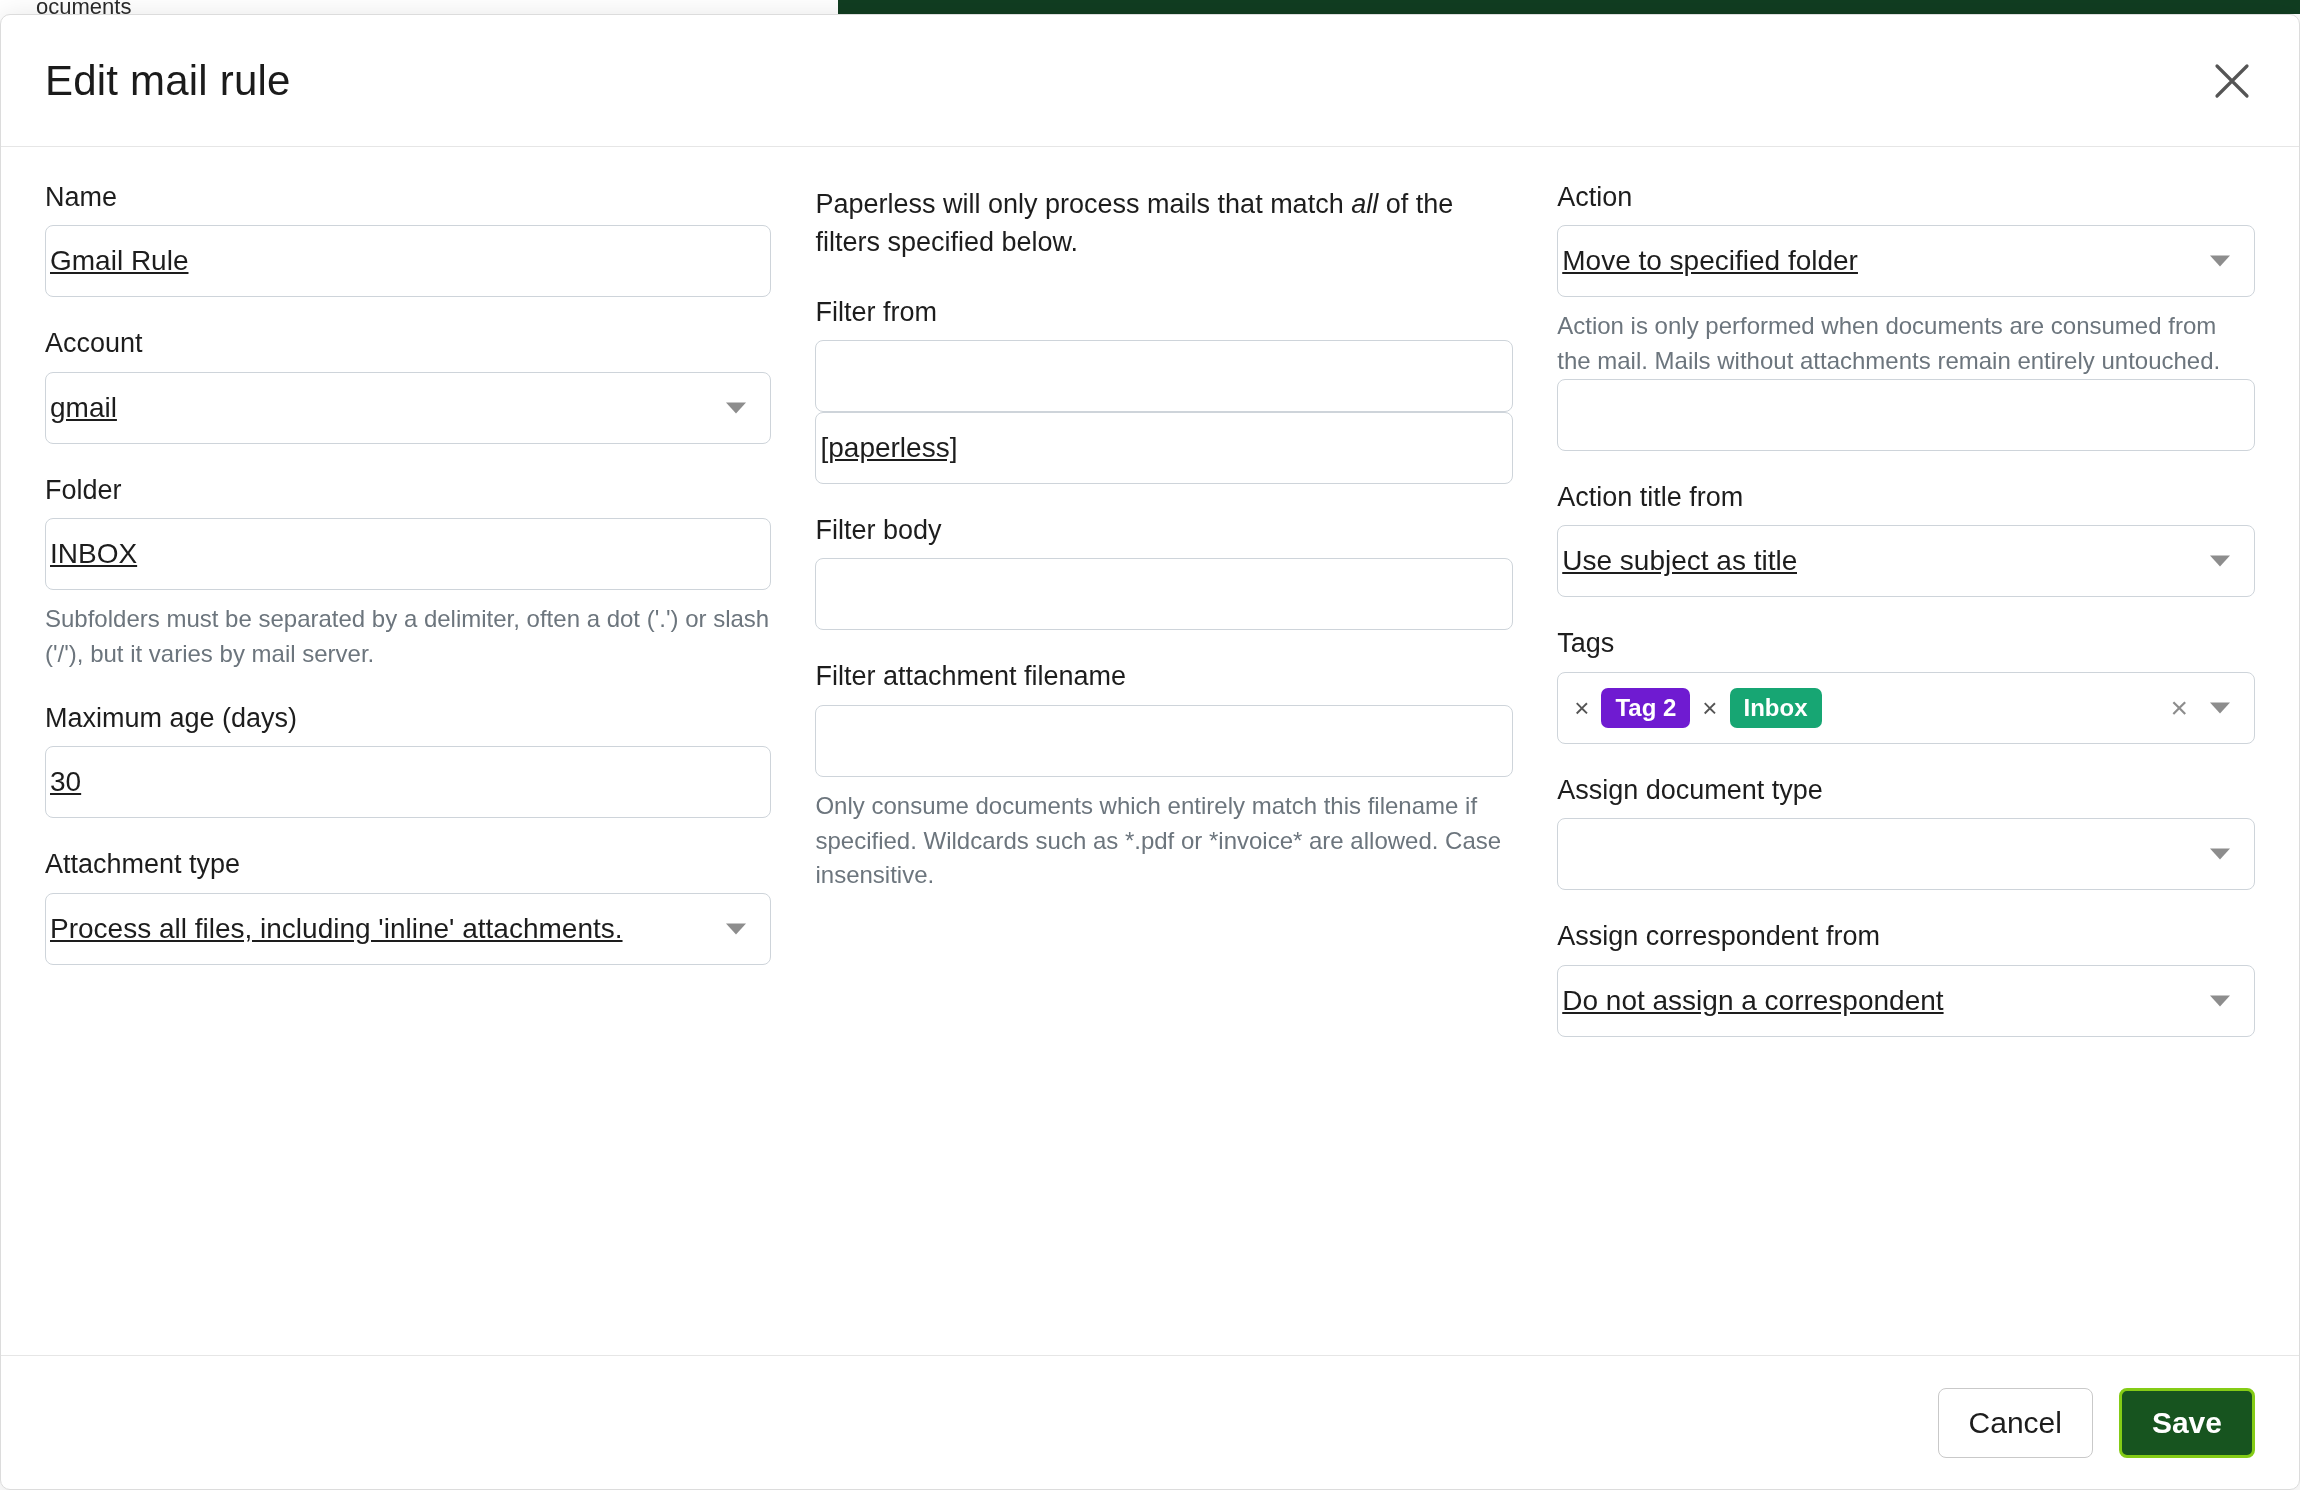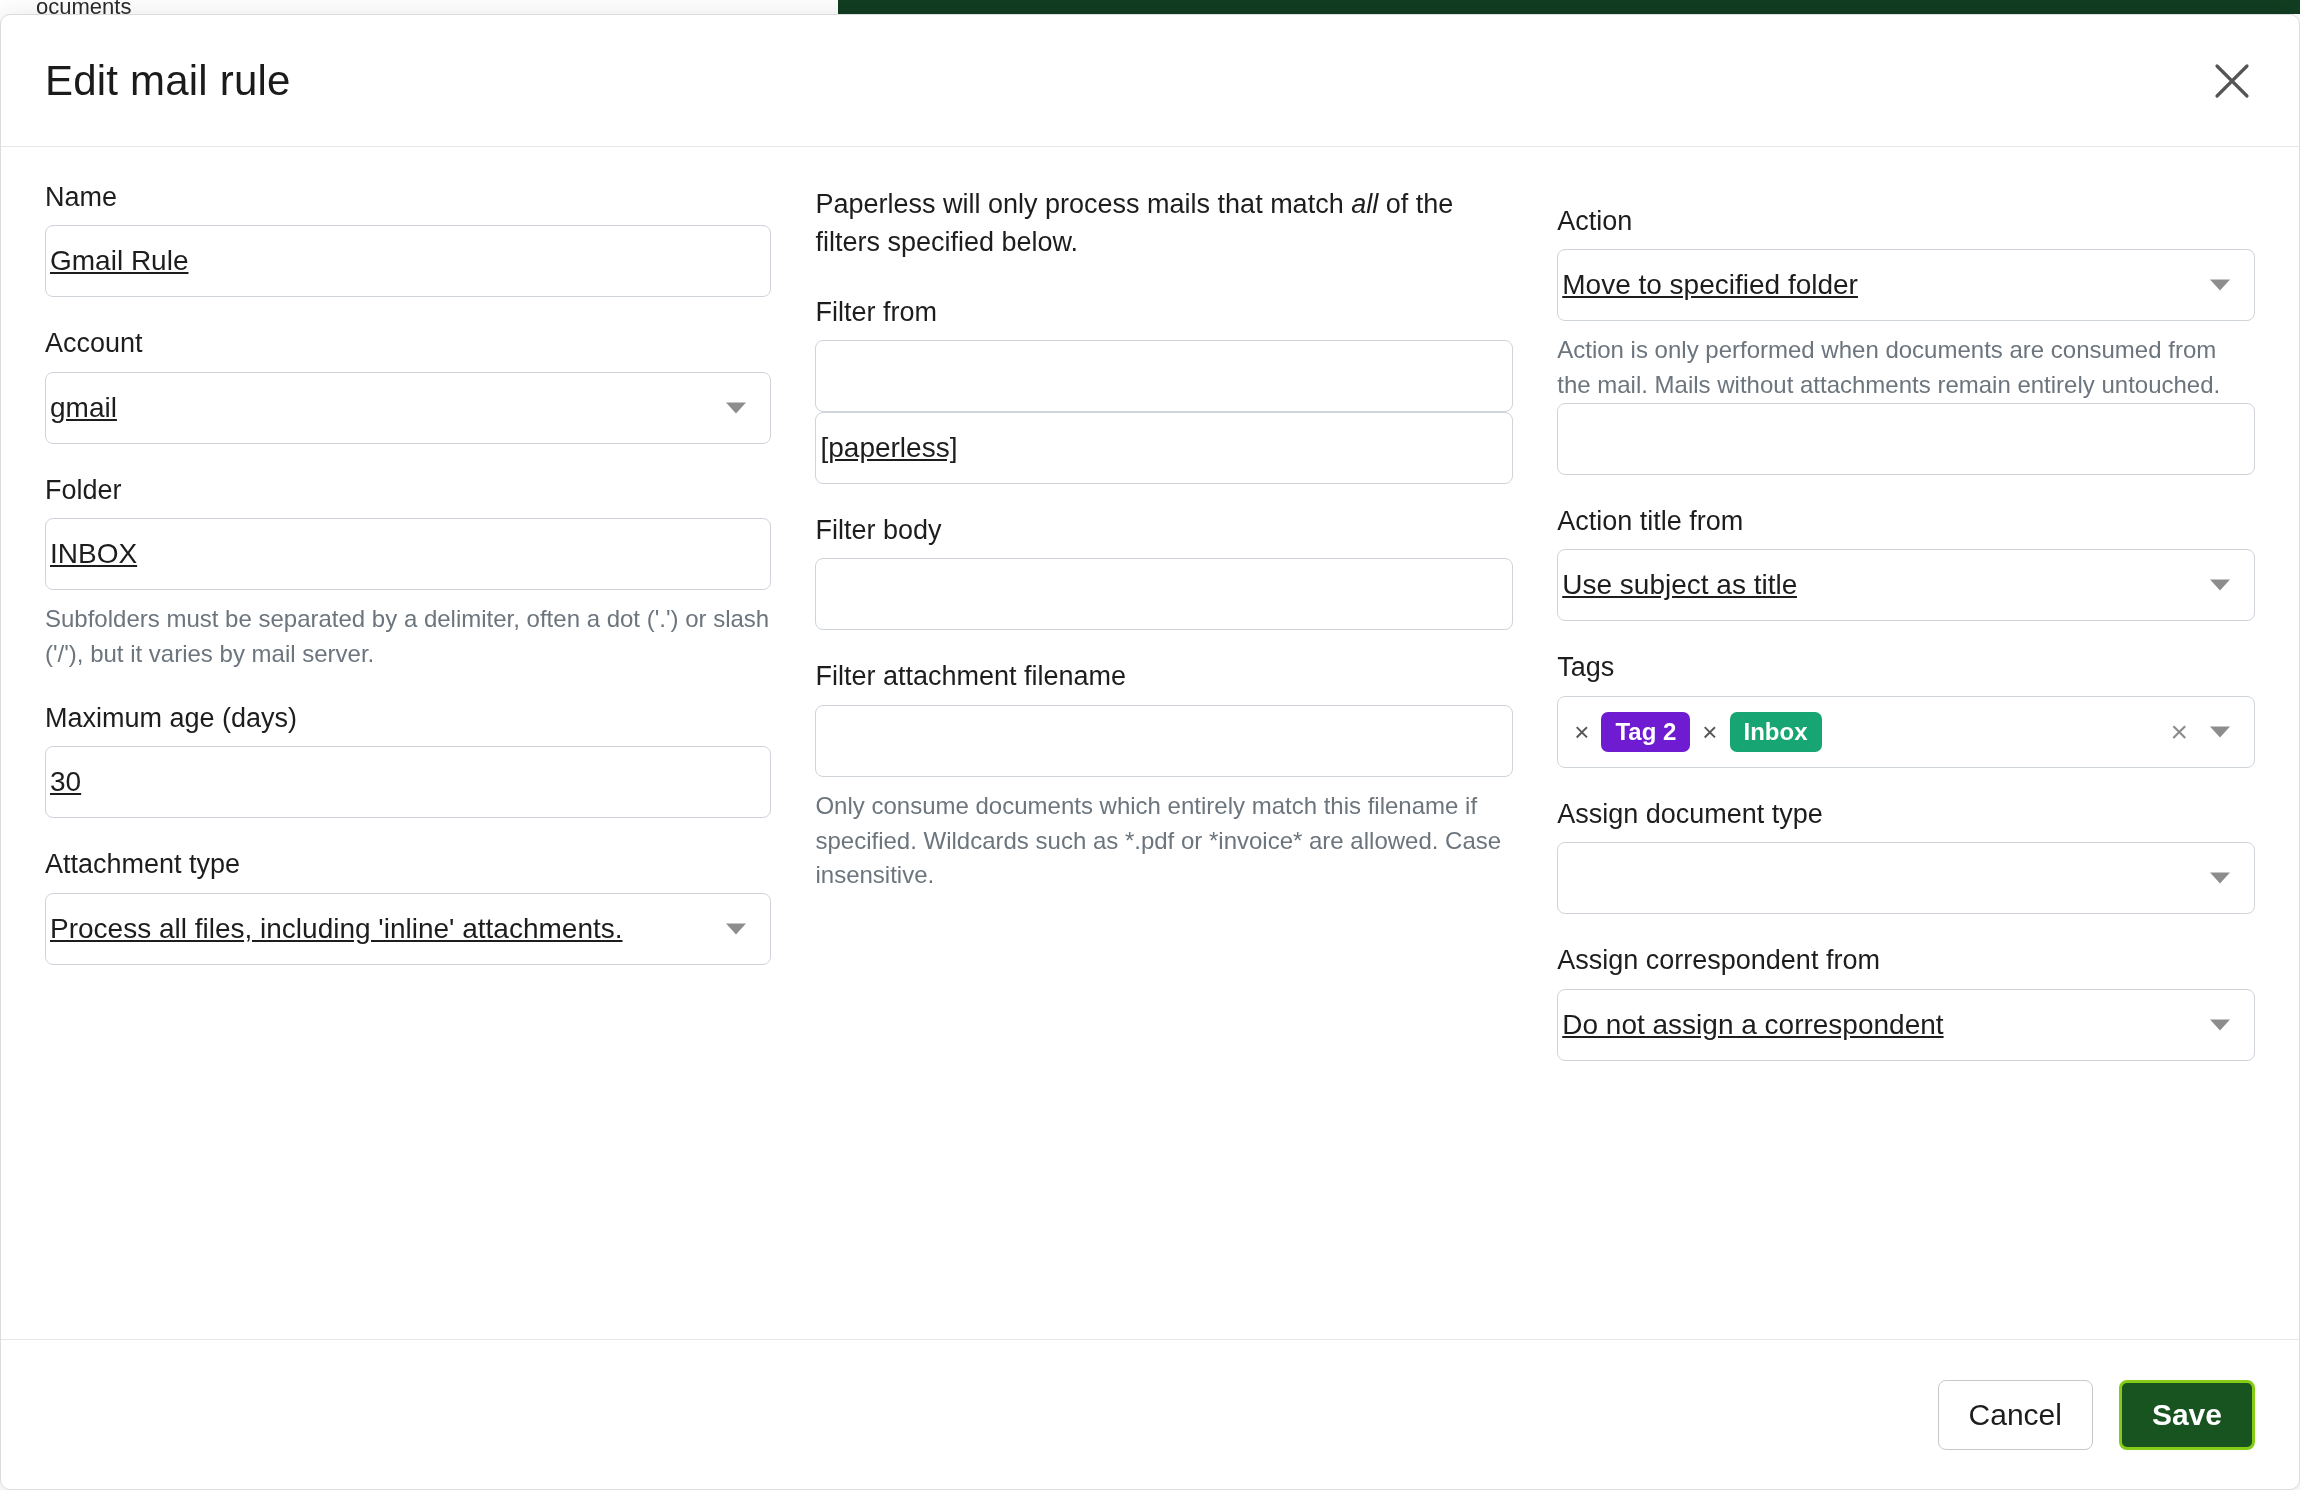--- a/index.html
+++ b/index.html
@@ -96,21 +96,21 @@
   #modal-body {
     flex: 1 1 auto;
     display: flex;
     padding: 34px 44px 0 44px;
     gap: 44px;
     overflow: hidden;
   }
   .col { width: 33.33%; }
   .col-1 { width: 760px; }
   .col-2 { width: 730px; padding-top: 4px; }
-  .col-3 { width: 730px; margin-top: 24px; }
+  .col-3 { width: 730px; }
 
   .field-label {
     display: block;
     font-size: 27px;
     color: #1d1d1d;
     margin: 0 0 12px 0;
     line-height: 1.2;
   }
   .spacer-top { margin-top: 30px; }
 
@@ -219,21 +219,21 @@
     top: 50%;
     transform: translateY(-50%);
     width: 0; height: 0;
     border-left: 10px solid transparent;
     border-right: 10px solid transparent;
     border-top: 11px solid #8d8d8d;
   }
 
   #modal-footer {
     flex: 0 0 auto;
-    height: 150px;
+    height: 134px;
     border-top: 1px solid #e6e6e6;
     display: flex;
     align-items: center;
     justify-content: flex-end;
     gap: 26px;
     padding: 8px 44px;
     margin-top: 15px;
   }
   .btn {
     font-family: "Liberation Sans", sans-serif;

